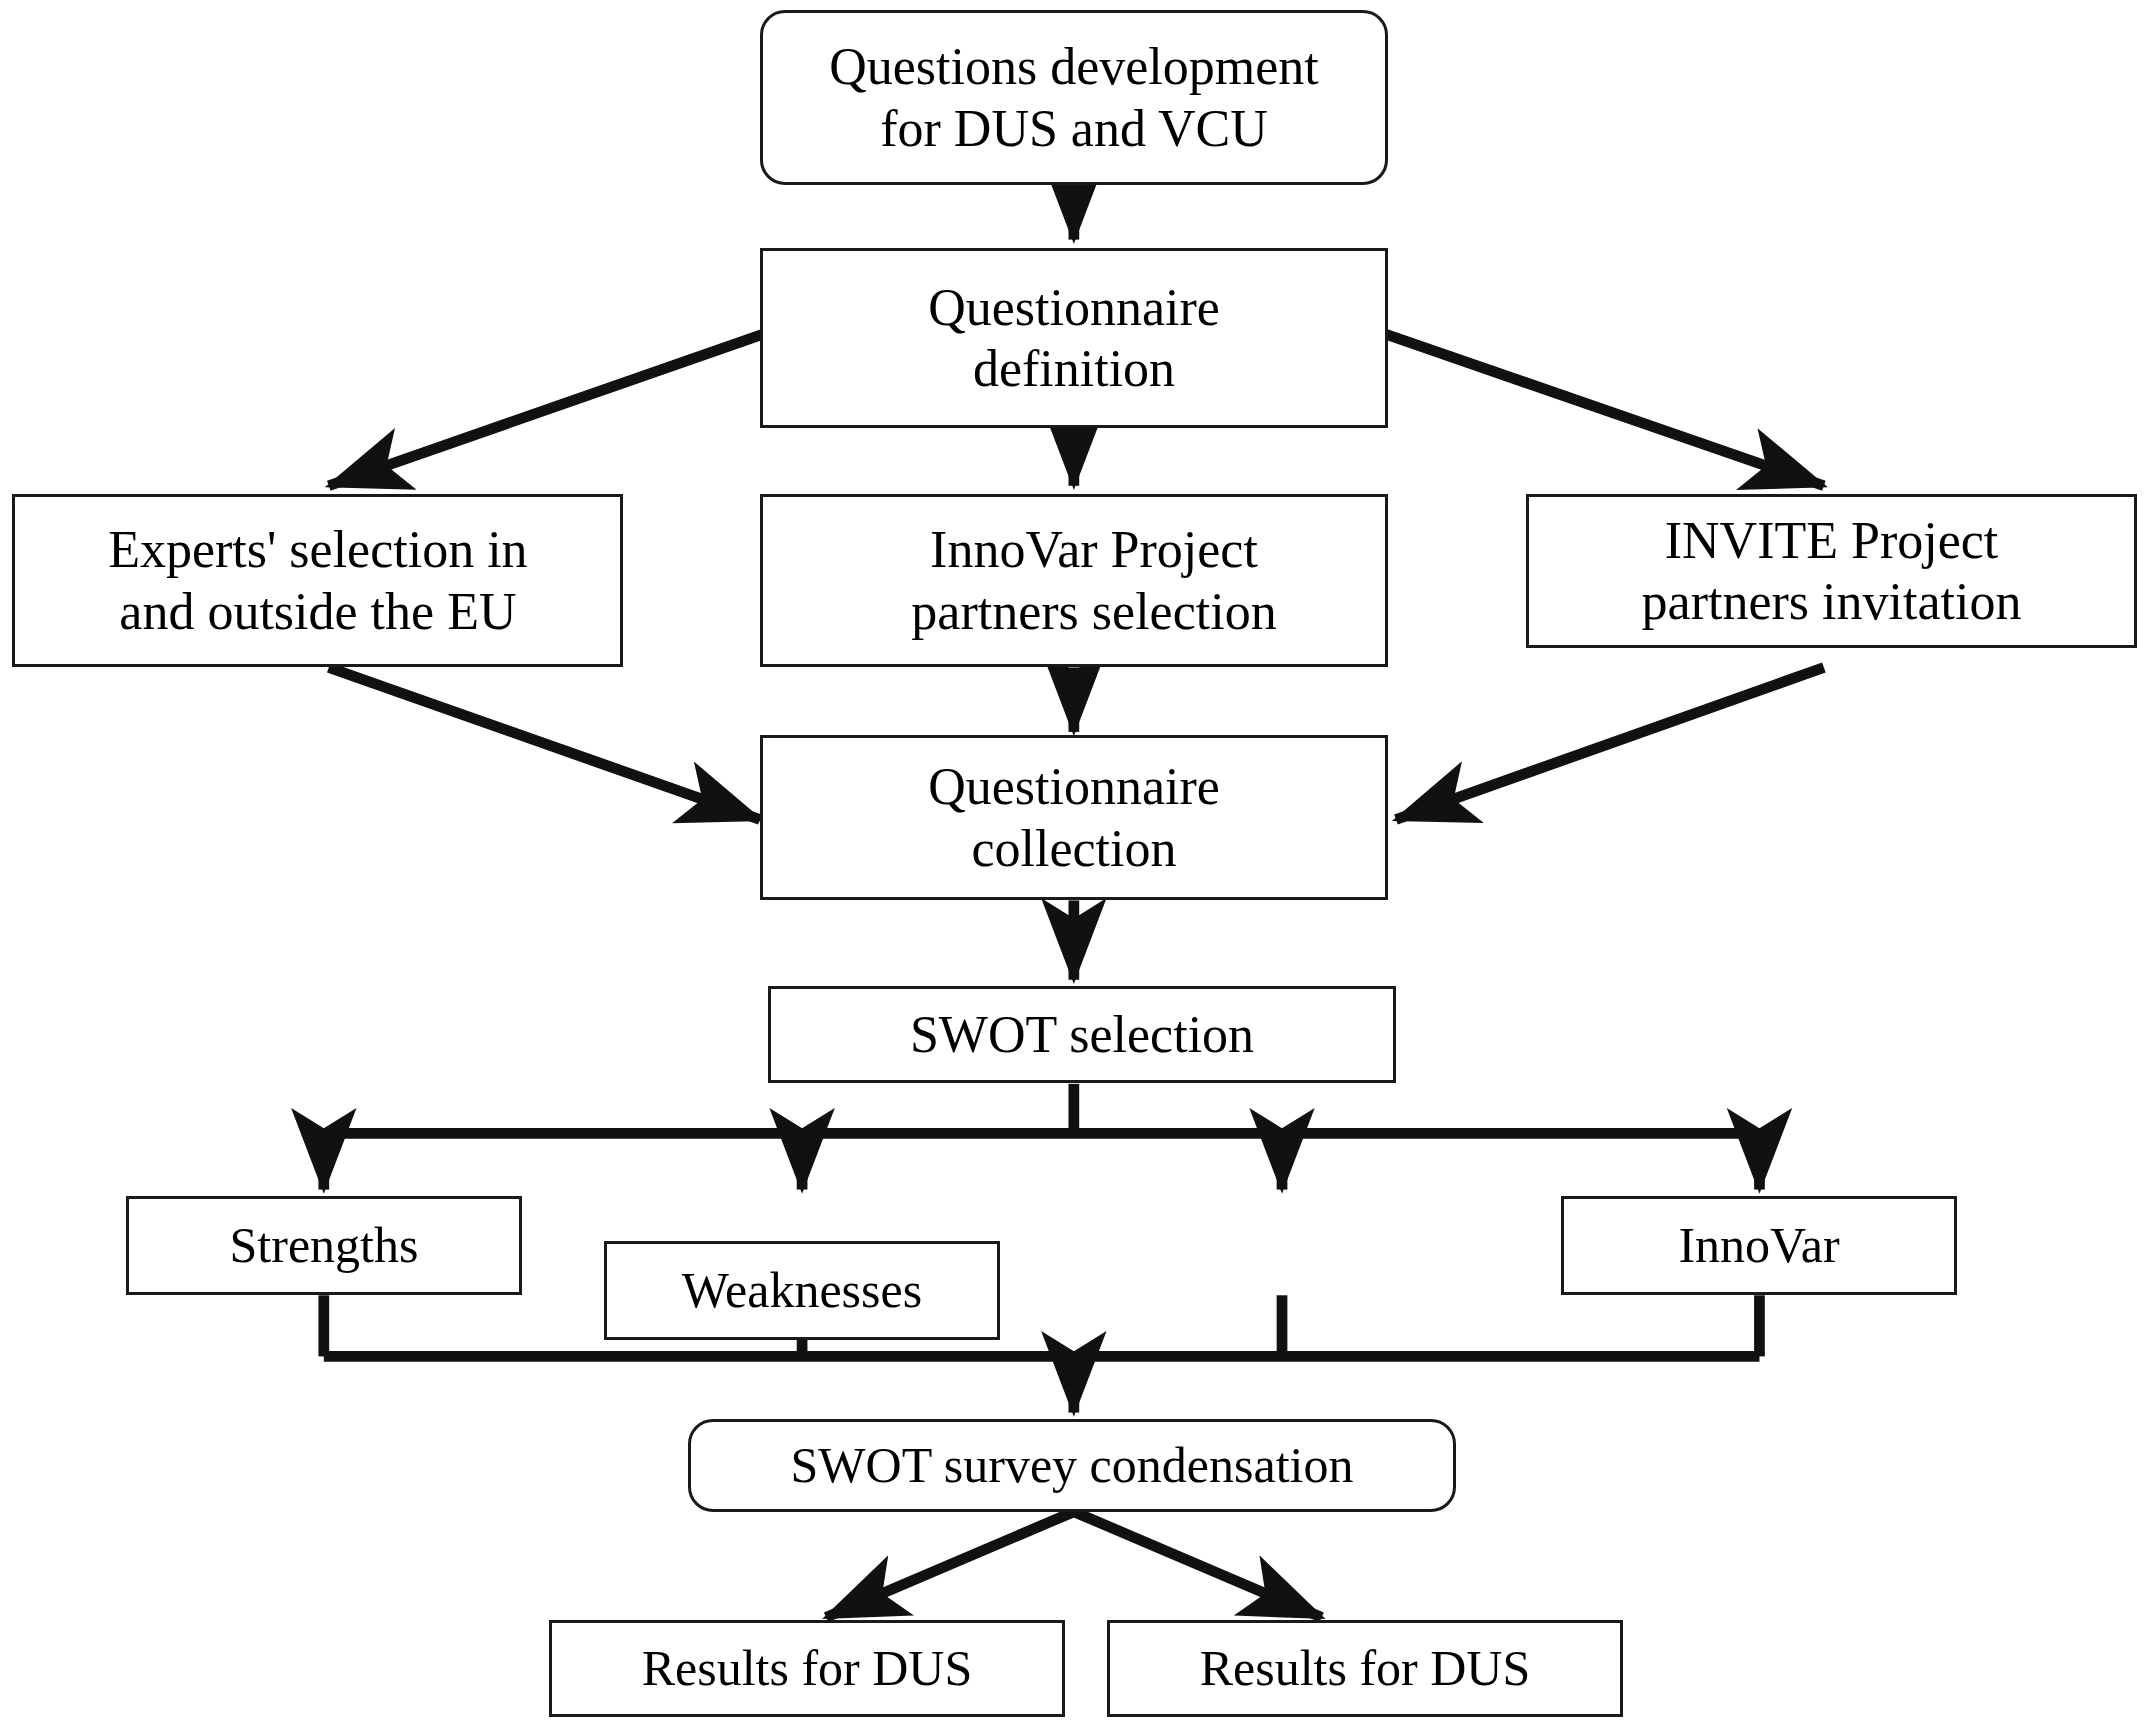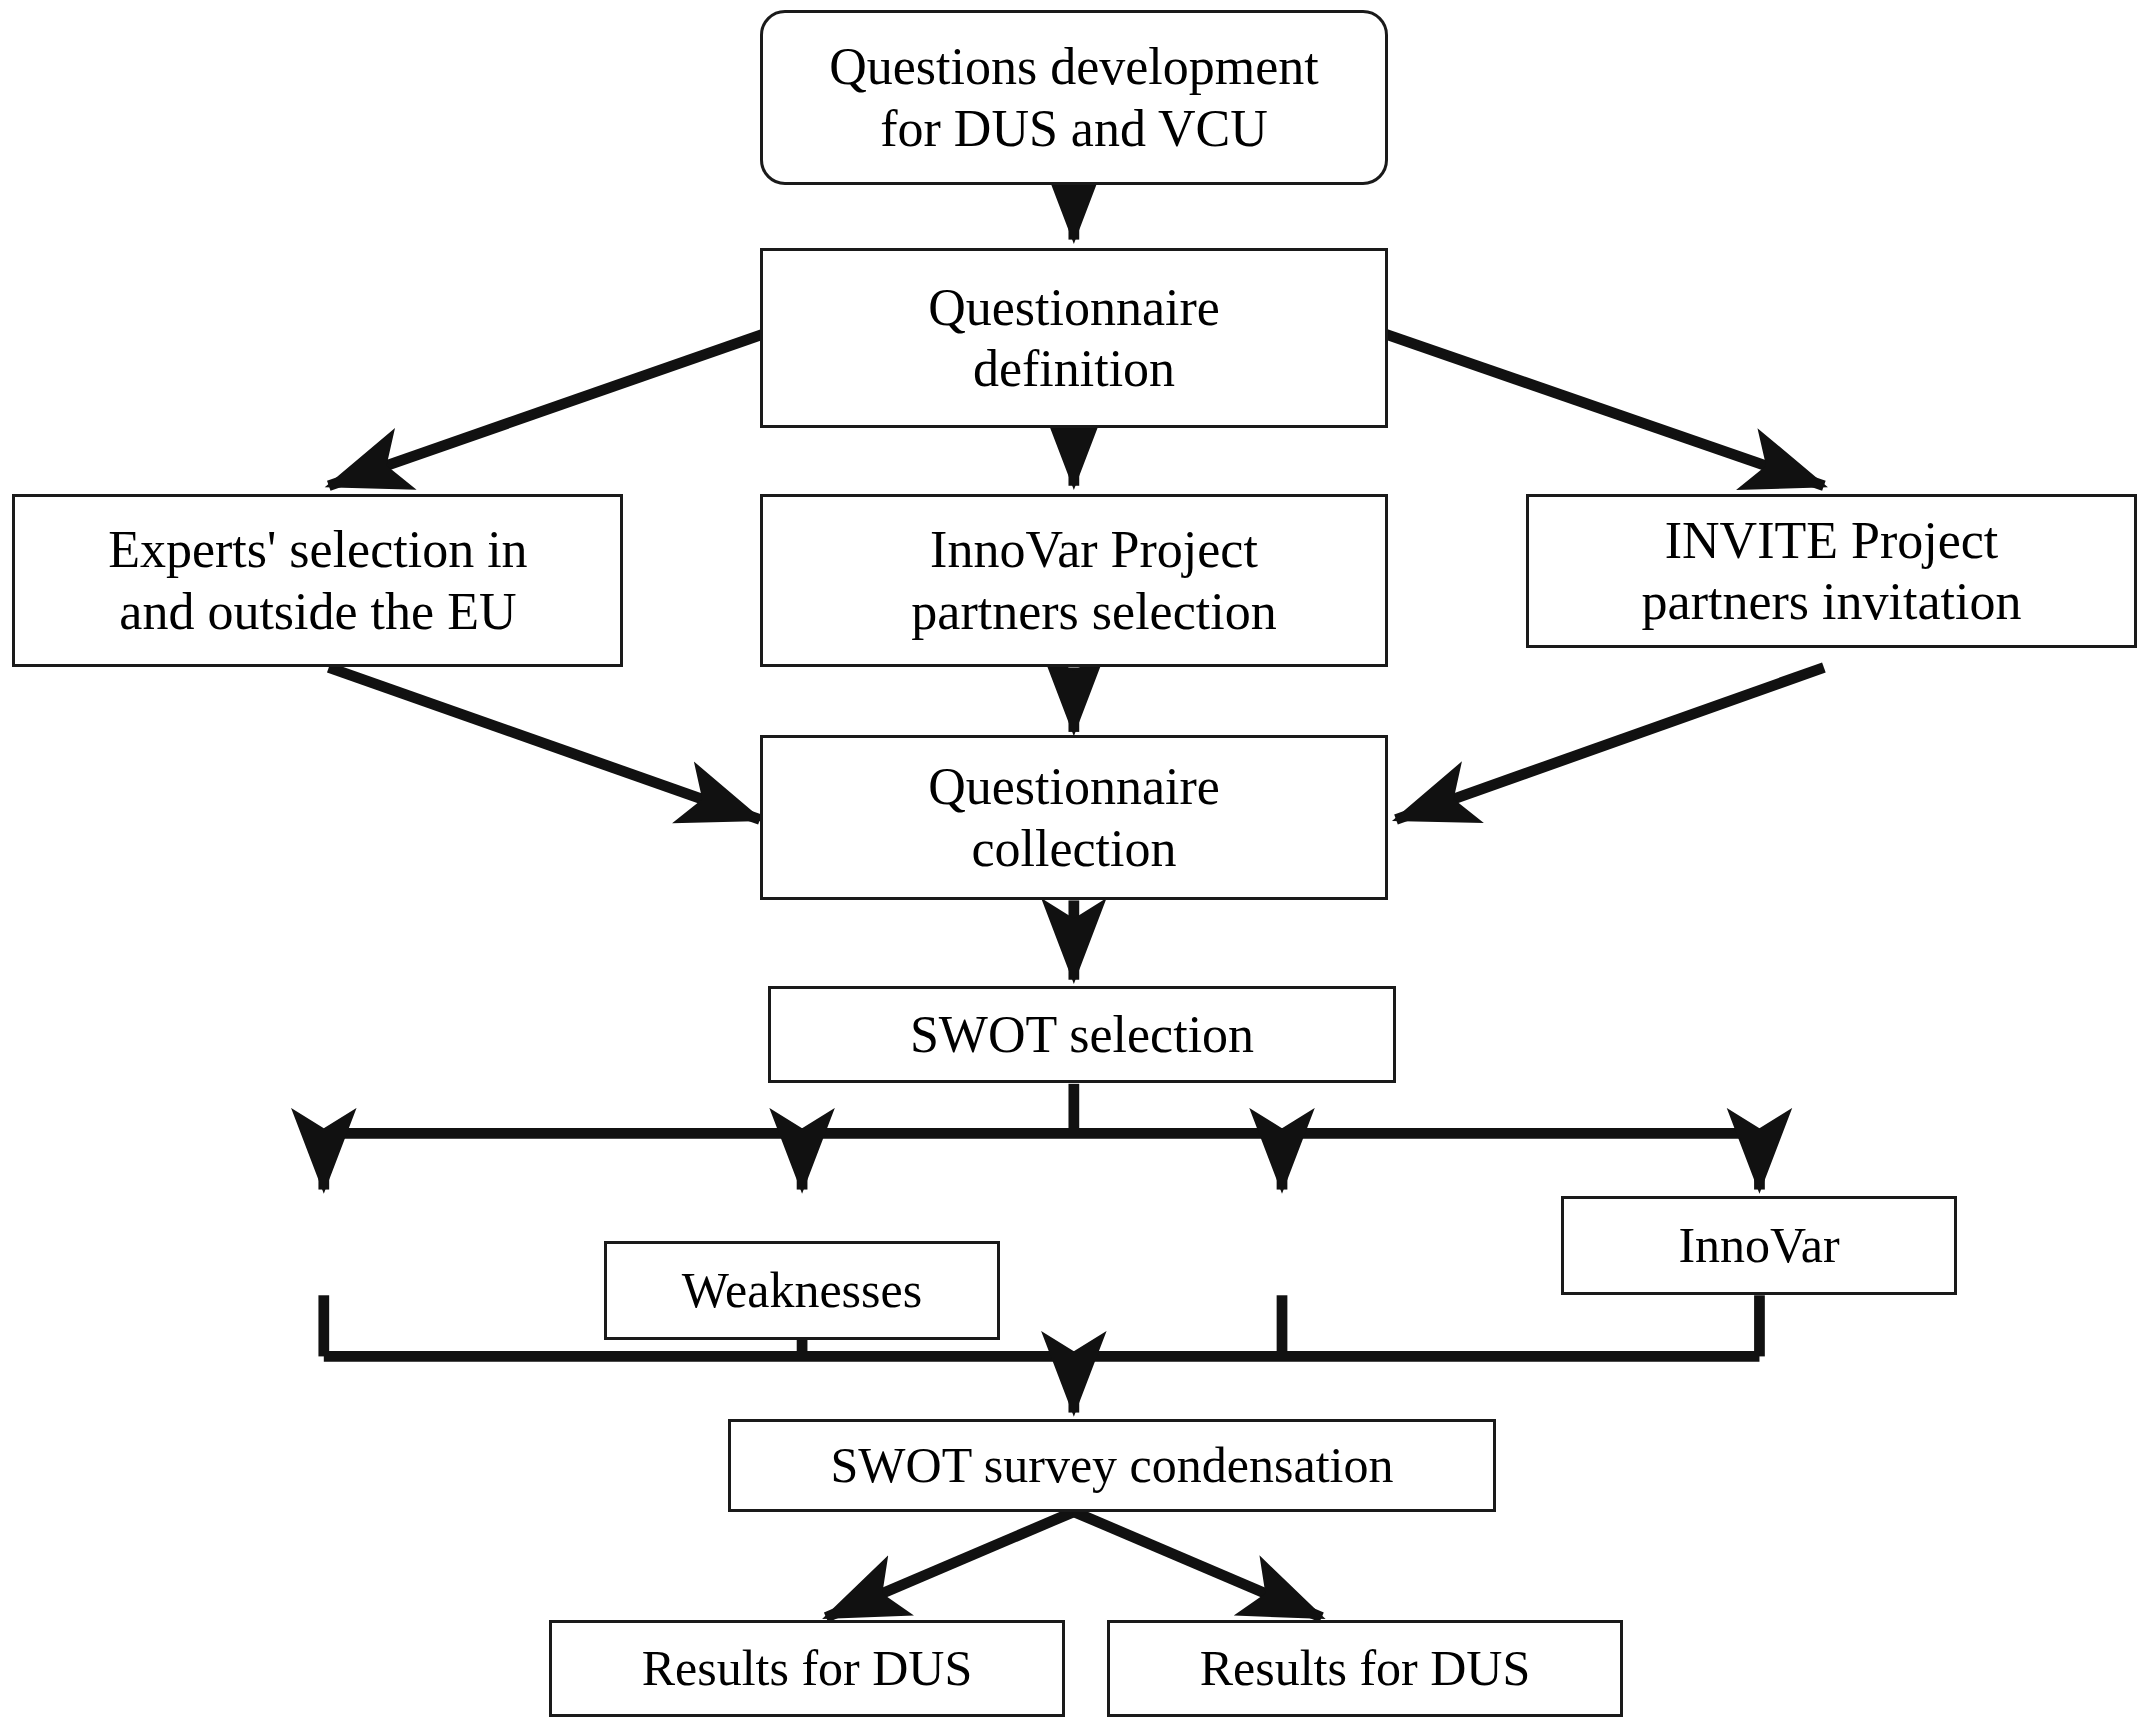--- a/index.html
+++ b/index.html
@@ -120,31 +120,34 @@
 
   <div class="node t-lg" style="left:760px; top:735px; width:628px; height:165px;">
     <span class="label">Questionnaire
 collection</span>
   </div>
 
   <div class="node t-lg" style="left:768px; top:986px; width:628px; height:97px;">
     <span class="label">SWOT selection</span>
   </div>
 
+  <div class="node t-md" style="left:126px; top:1196px; width:396px; height:99px;">
+    <span class="label">Strengths</span>
+  </div>
 
   <div class="node t-md" style="left:604px; top:1196px; width:396px; height:99px;margin-top:45px;">
     <span class="label">Weaknesses</span>
   </div>
 
 
   <div class="node t-md" style="left:1561px; top:1196px; width:396px; height:99px;">
     <span class="label">InnoVar</span>
   </div>
 
-  <div class="node t-md" style="left:728px; top:1419px; width:768px; height:93px;">
+  <div class="node t-md" style="left:688px; top:1419px; width:768px; height:93px;border-radius:25px;">
     <span class="label">SWOT survey condensation</span>
   </div>
 
   <div class="node t-md" style="left:549px; top:1620px; width:516px; height:97px;">
     <span class="label">Results for DUS</span>
   </div>
 
   <div class="node t-md" style="left:1107px; top:1620px; width:516px; height:97px;">
     <span class="label">Results for DUS</span>
   </div>

